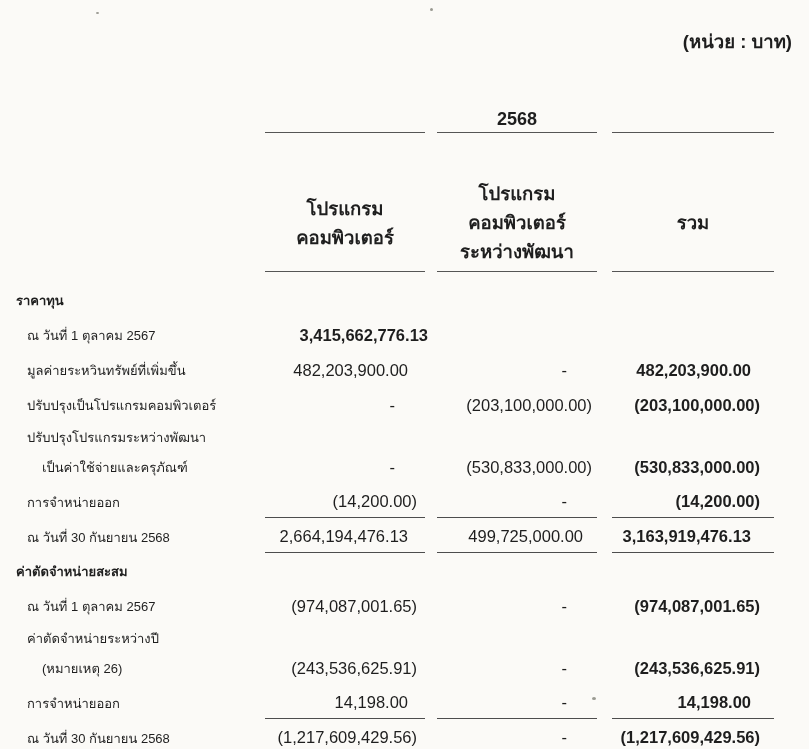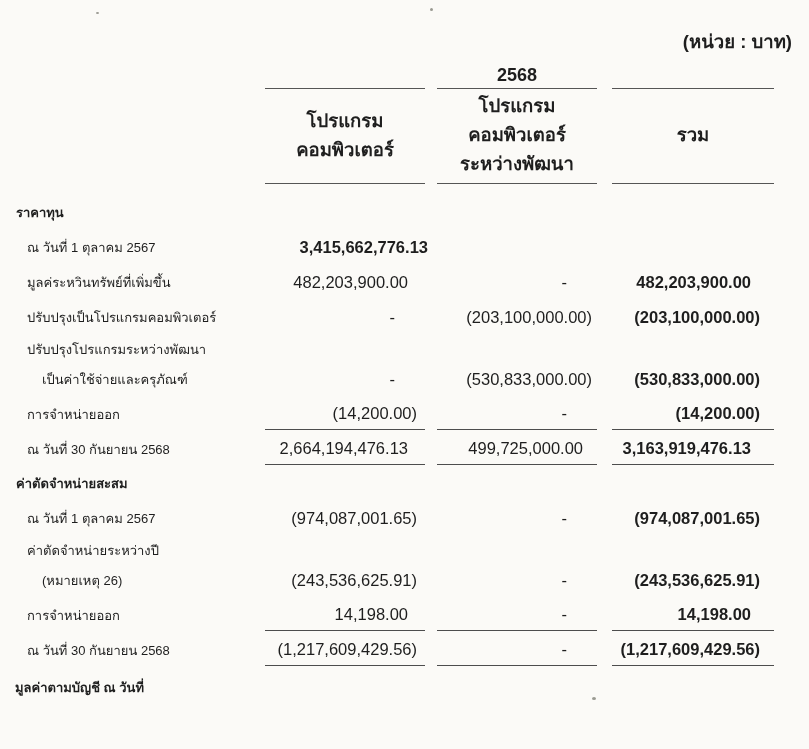--- a/index.html
+++ b/index.html
@@ -39,21 +39,21 @@
   .unit-row{padding:27px 17px 0 0;text-align:right;font-size:18.5px;font-weight:600;}
   .year-row{margin-top:5px;align-items:flex-end;}
   .year-row .hc{box-sizing:border-box;border-bottom:1.5px solid #555;height:28px;
                 display:flex;align-items:flex-end;justify-content:center;
                 font-size:18px;font-weight:600;padding-bottom:2px;}
   .head-row .hc{box-sizing:border-box;border-bottom:1.5px solid #555;min-height:95px;
                 display:flex;flex-direction:column;justify-content:center;
                 text-align:center;font-size:18.5px;font-weight:600;line-height:29px;
                 padding-bottom:3px;}
   .hc1{width:160px;margin-left:265px;}
-  .hc2{width:160px;margin-left:12px;}
+  .hc2{width:160px;margin-left:12px;margin-top:44px;}
   .hc3{width:162px;margin-left:15px;}
 
   .body-rows{margin-top:13px;}
   .row.h30{min-height:31px;}
   .row.h35{min-height:35px;}
   .row.h64 .lbl{padding-top:2px;}
 
   .speck{position:absolute;background:#9a9a92;border-radius:50%;}
 </style>
 </head>
@@ -89,21 +89,21 @@
     <div class="row h30 section">
       <div class="lbl">ราคาทุน</div>
     </div>
 
     <div class="row h35">
       <div class="lbl indent1">ณ วันที่ 1 ตุลาคม 2567</div>
       <div class="num c3">3,415,662,776.13</div>
     </div>
 
     <div class="row h35">
-      <div class="lbl indent1">มูลค่ระหวินทรัพย์ที่เพิ่มขึ้น</div>
+      <div class="lbl indent1">มูลค่ายระหวินทรัพย์ที่เพิ่มขึ้น</div>
       <div class="num c1 pos">482,203,900.00</div>
       <div class="num c2 dash">-</div>
       <div class="num c3 pos">482,203,900.00</div>
     </div>
 
     <div class="row h35">
       <div class="lbl indent1">ปรับปรุงเป็นโปรแกรมคอมพิวเตอร์</div>
       <div class="num c1 dash">-</div>
       <div class="num c2">(203,100,000.00)</div>
       <div class="num c3">(203,100,000.00)</div>

